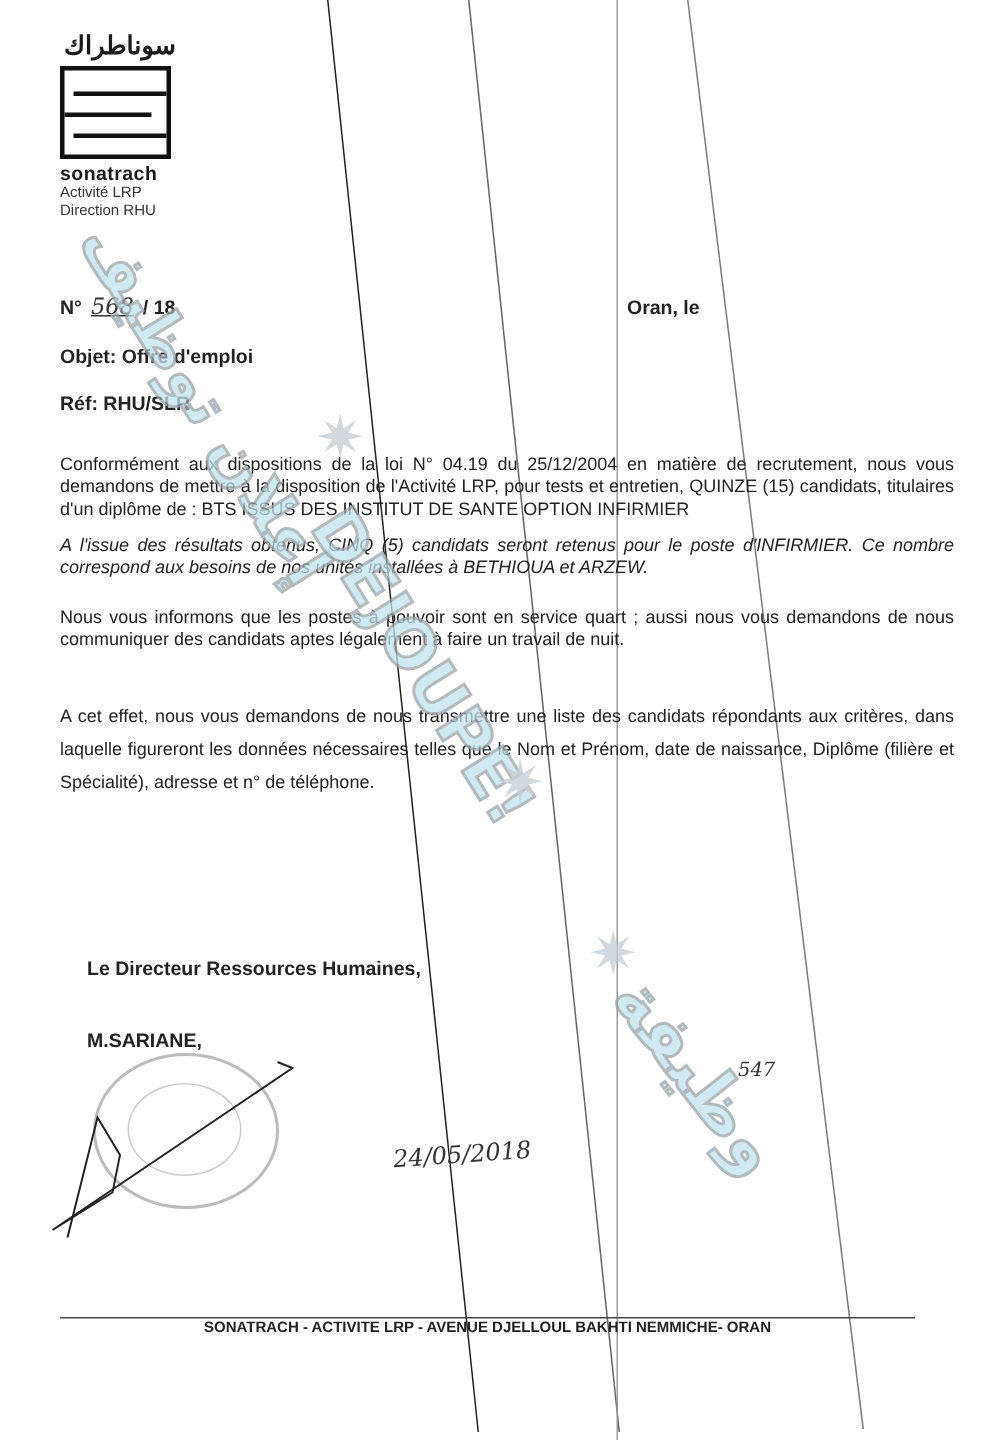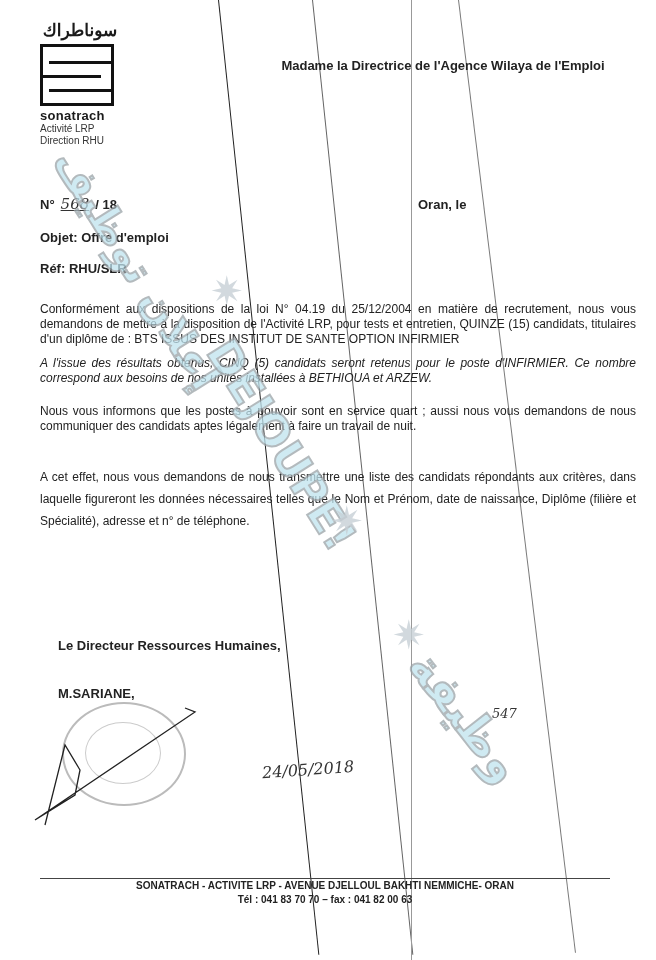--- a/index.html
+++ b/index.html
@@ -43,21 +43,20 @@
     <div class="bar" style="top:14px;"></div>
     <div class="bar" style="top:28px;left:0;right:10px;"></div>
     <div class="bar" style="top:42px;"></div>
   </div>
   <div class="logo-name">sonatrach</div>
   <div class="logo-sub">Activité LRP</div>
   <div class="logo-sub">Direction RHU</div>
 </div>
 
 <div class="abs addressee">
-  <div>Madame la Directrice de l'Agence Wilaya de l'Emploi</div>
 </div>
 
 <div class="abs ref-line" style="left:40px;top:195px;">
   <span>N°</span><span class="num-hand">568</span><span>/ 18</span>
 </div>
 <div class="abs ref-line" style="left:418px;top:197px;">Oran,  le</div>
 <div class="abs ref-line" style="left:40px;top:230px;">Objet: Offre d'emploi</div>
 <div class="abs ref-line" style="left:40px;top:261px;">Réf: RHU/SLR</div>
 
 <div class="abs body-text" style="top:302px;">Conformément aux dispositions de la loi N° 04.19 du 25/12/2004 en matière de recrutement, nous vous demandons de mettre à la disposition de l'Activité LRP, pour tests et entretien, QUINZE (15) candidats, titulaires d'un diplôme de : BTS ISSUS DES INSTITUT DE SANTE OPTION INFIRMIER</div>
@@ -71,21 +70,20 @@
 <div class="abs stamp-inner"></div>
 <svg class="abs" style="left:25px;top:700px;" width="180" height="130">
   <path d="M20 125 L40 45 L55 70 L50 95 L10 120 L170 12 L160 8" fill="none" stroke="#222" stroke-width="1.3"></path>
 </svg>
 <div class="abs hand" style="left:262px;top:760px;font-size:16px;transform:rotate(-4deg);">24/05/2018</div>
 <div class="abs hand" style="left:492px;top:666px;font-size:13px;margin-top:40px;">547</div>
 
 <div class="abs footer-line"></div>
 <div class="abs footer">
   <div>SONATRACH -  ACTIVITE LRP  - AVENUE DJELLOUL BAKHTI NEMMICHE- ORAN</div>
-  <div>Tél : 041 83 70 70 –  fax : 041 82 00 63</div>
 </div>
 
 <div class="watermark" style="left:85px;top:140px;font-size:42px;transform:rotate(58deg);transform-origin:left top;">إعلان توظيف</div>
 <div class="watermark" style="left:240px;top:330px;font-size:44px;transform:rotate(58deg);transform-origin:left top;">DEJOUPE!</div>
 <div class="watermark" style="left:440px;top:640px;font-size:46px;transform:rotate(52deg);transform-origin:left top;">وظيفة</div>
 <div class="star" style="left:210px;top:268px;">✷</div>
 <div class="star" style="left:330px;top:498px;">✷</div>
 <div class="star" style="left:392px;top:612px;">✷</div>
 
 </body></html>

